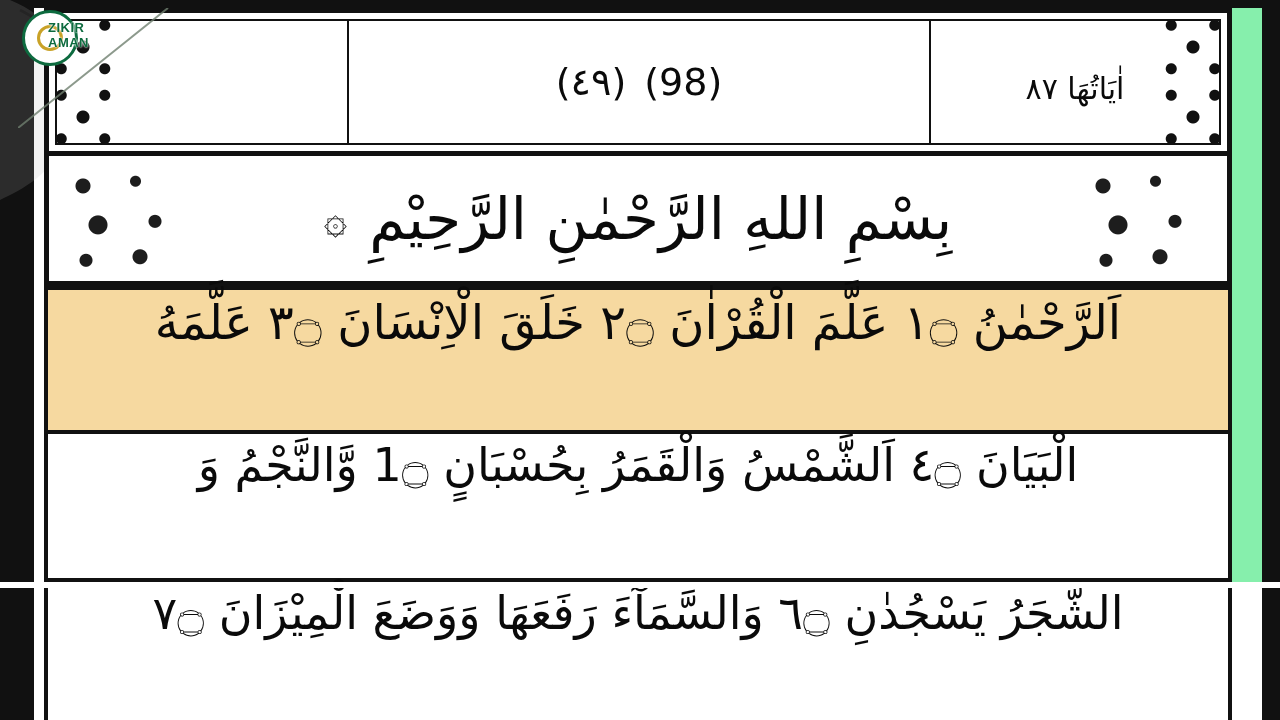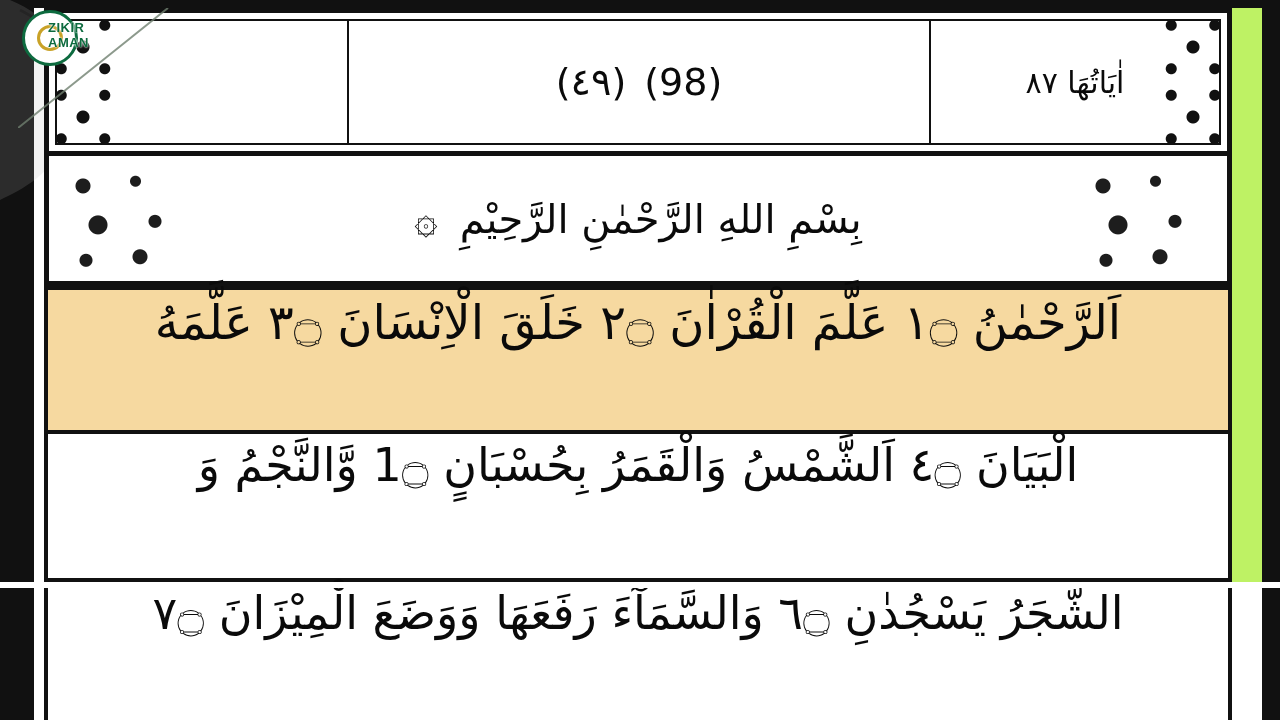--- a/index.html
+++ b/index.html
@@ -11,21 +11,21 @@
     width: 1280px;
     height: 720px;
     overflow: hidden;
     font-family: "DejaVu Sans", sans-serif;
   }
 
   #page {
     position: relative;
     width: 1280px;
     height: 588px;
-    background: #bef264;
+    background: #86efac;
   }
 
   
   .frame-left {
     position: absolute;
     left: 0; top: 0;
     width: 34px; height: 720px;
     background: #111111;
   }
   .frame-right {
@@ -125,21 +125,20 @@
     border: 2px solid #111111;
     box-sizing: border-box;
     display: flex;
     flex-direction: row-reverse;
   }
   .cart {
     position: relative;
     border-left: 2px solid #111111;
     box-sizing: border-box;
     display: flex;
-    align-items: center;
     justify-content: center;
   }
   .cart:last-child { border-left: none; }
   .cart-right { width: 290px; }
   .cart-mid   { flex: 1; }
   .cart-left  { width: 290px; }
 
   .arabic {
     font-family: "DejaVu Sans", "Liberation Sans", sans-serif;
     direction: rtl;
@@ -171,21 +170,21 @@
     height: 130px;
     border: 5px solid #111111;
     border-top: none;
     box-sizing: border-box;
     background: #ffffff;
     display: flex;
     align-items: center;
     justify-content: center;
   }
   .basmala-band .arabic {
-    font-size: 40px;
+    font-size: 58px;
     letter-spacing: 1px;
   }
   .basmala-orn {
     position: absolute;
     top: 4px;
     width: 150px; height: 118px;
     background:
       radial-gradient(circle at 20% 22%, #111 0 7px, transparent 8px),
       radial-gradient(circle at 55% 18%, #111 0 5px, transparent 6px),
       radial-gradient(circle at 30% 55%, #111 0 9px, transparent 10px),
@@ -269,21 +268,21 @@
   <div class="mushaf">
 
     <div class="header-band">
       <div class="orn" style="left:2px; top:2px;"></div>
       <div class="orn" style="right:2px; top:2px;"></div>
       <div class="orn" style="left:2px; bottom:2px;"></div>
       <div class="orn" style="right:2px; bottom:2px;"></div>
 
       <div class="header-inner">
         <div class="cart cart-right">
-          <div style="display:flex; flex-direction:column; align-items:center;">
+          <div style="display:flex; align-items:center;margin-top:12px;">
             <div class="arabic">اٰيَاتُهَا ٧٨</div>
           </div>
         </div>
         <div class="cart cart-mid">
           <div style="display:flex; align-items:center; gap:18px;">
             <div class="arabic">(٩٤)</div>
             <div class="arabic">(89)</div>
           </div>
         </div>
         <div class="cart cart-left"></div>

